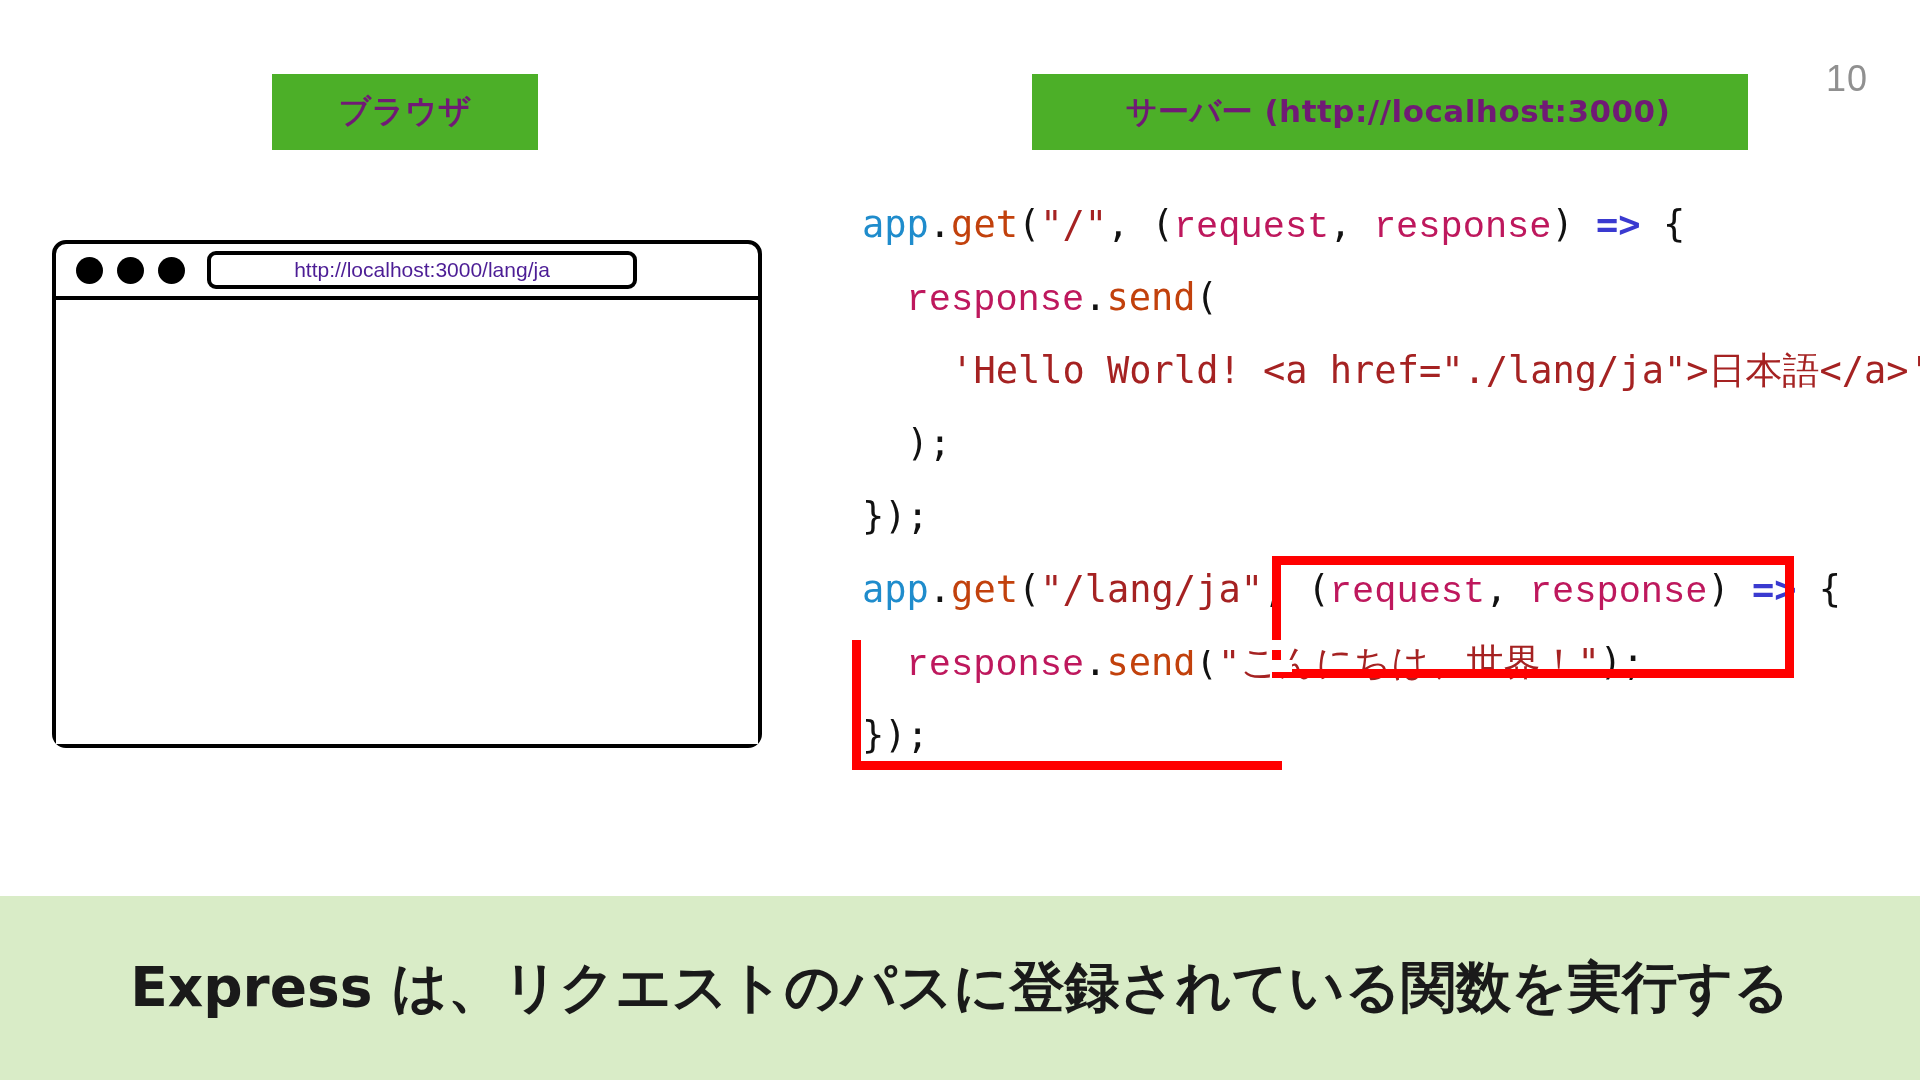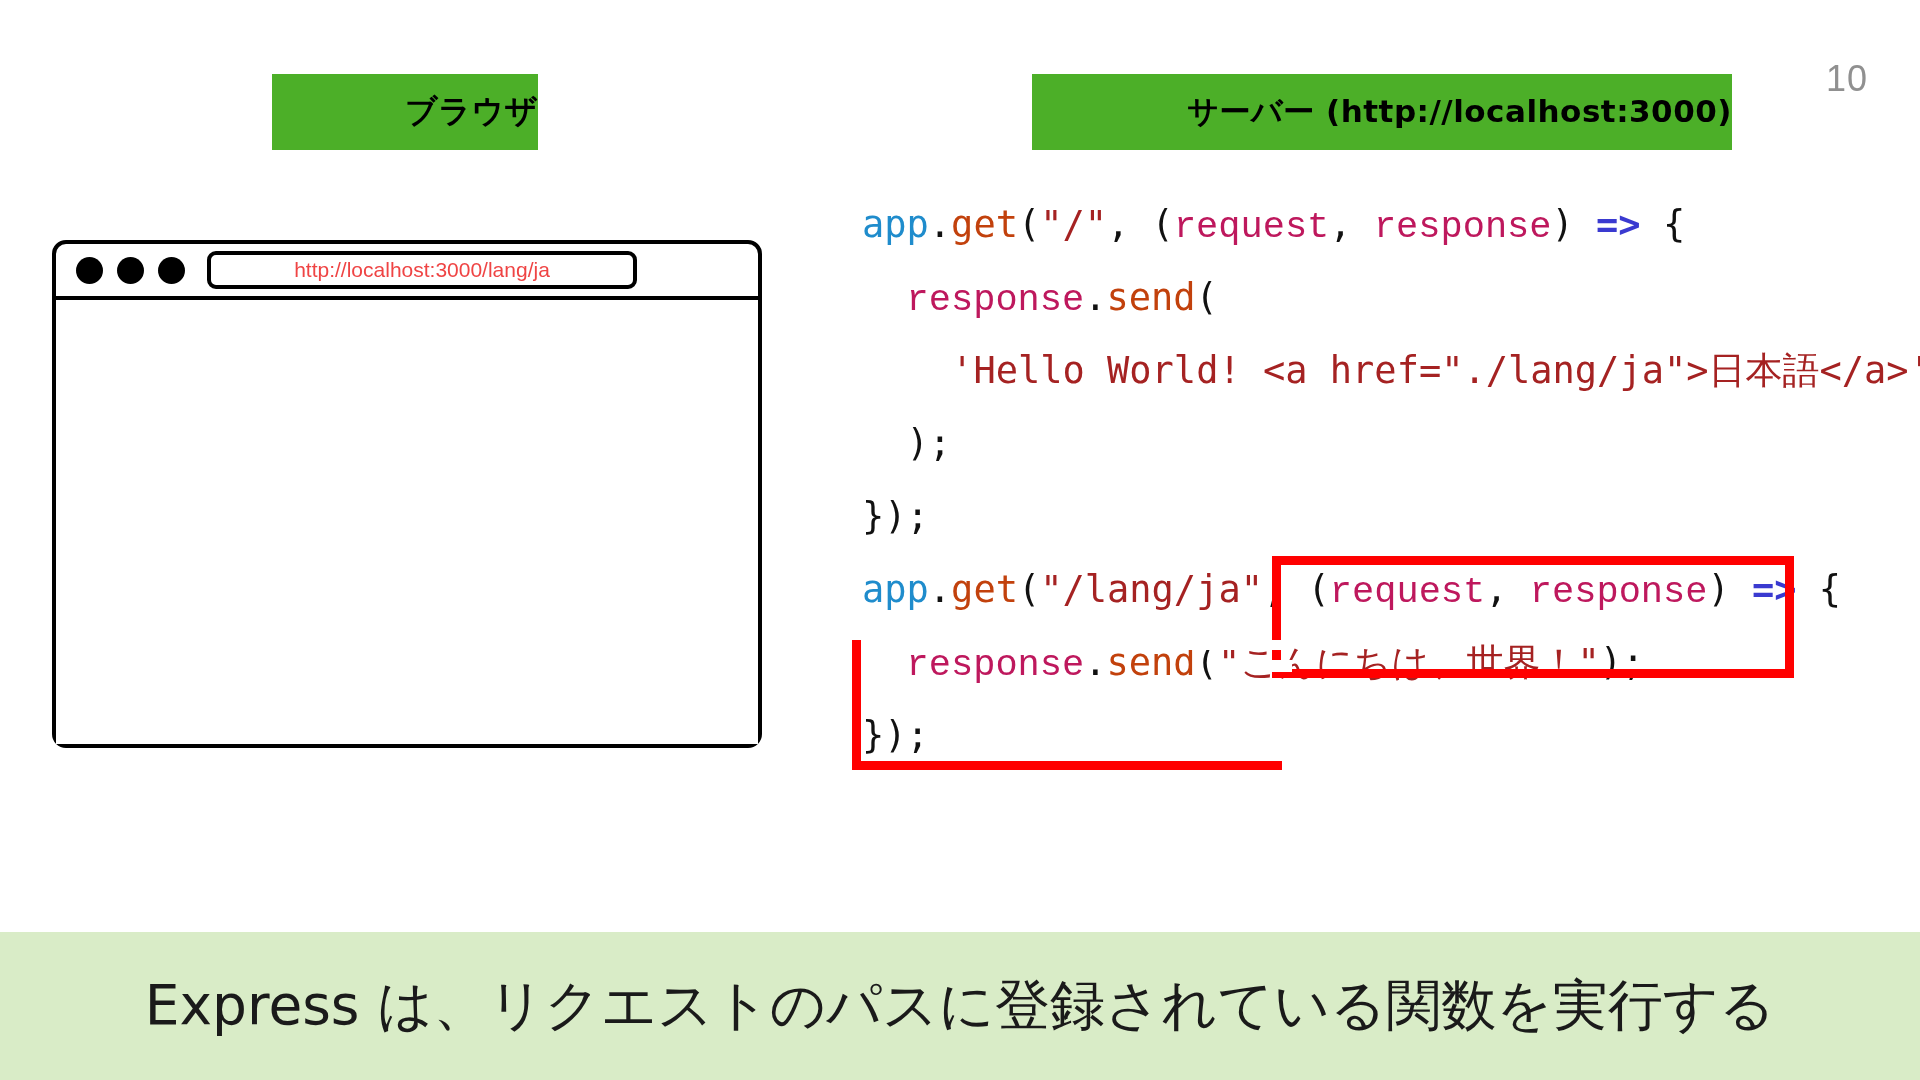--- a/index.html
+++ b/index.html
@@ -17,33 +17,34 @@
     position:absolute;top:58px;right:52px;
     font-size:36px;color:#909090;
     font-family:"Liberation Sans",sans-serif;
     letter-spacing:1px;
   }
 
   
   .pill{
     position:absolute;
     background:#4caf28;
-    color:#000000;
+    color:#701a75;
     font-weight:bold;
-    display:flex;align-items:center;justify-content:flex-end;
+    display:flex;align-items:center;justify-content:center;
     font-family:"DejaVu Sans","Liberation Sans",sans-serif;
     letter-spacing:0.5px;
   }
   #pill-browser{
     left:272px;top:74px;width:266px;height:76px;
     font-size:32px;
   }
   #pill-server{
     left:1032px;top:74px;width:700px;height:76px;
     font-size:31px;
+    padding-left:16px;
   }
 
   
   #browser{
     position:absolute;left:52px;top:240px;
     width:710px;height:508px;
     border:4px solid #000000;
     border-radius:14px;
     background:#ffffff;
     box-sizing:border-box;
@@ -59,21 +60,21 @@
   .dots{display:flex;gap:14px;align-items:center;}
   .dot{width:27px;height:27px;border-radius:50%;background:#000000;}
   #url-bar{
     margin-left:22px;
     width:430px;height:38px;
     border:4px solid #000000;
     border-radius:9px;
     background:#ffffff;
     display:flex;align-items:center;justify-content:center;
     box-sizing:border-box;
-    font-size:21px;color:#ef4444;
+    font-size:21px;color:#4c1d95;
     font-family:"Liberation Sans",sans-serif;
   }
   #browser-viewport{
     height:calc(100% - 56px);
     background:#ffffff;
   }
 
   
   #code{
     position:absolute;left:862px;top:188px;
@@ -122,25 +123,26 @@
     position:absolute;
     left:1272px;top:660px;
     width:20px;height:12px;
     background:#ffffff;
     pointer-events:none;
   }
 
   
   #caption{
     position:absolute;left:0;bottom:0;
-    width:1920px;height:148px;
+    width:1920px;height:184px;
     background:#d9ecc7;
     display:flex;align-items:center;justify-content:center;
     font-size:55px;color:#1a1a1a;
     font-family:"DejaVu Sans","Liberation Sans",sans-serif;
+    font-weight:bold;
   }
 </style>
 </head>
 <body>
 
 <div id="slide">
 
   <div class="page-number">10</div>
 
   <div class="pill" id="pill-browser">

